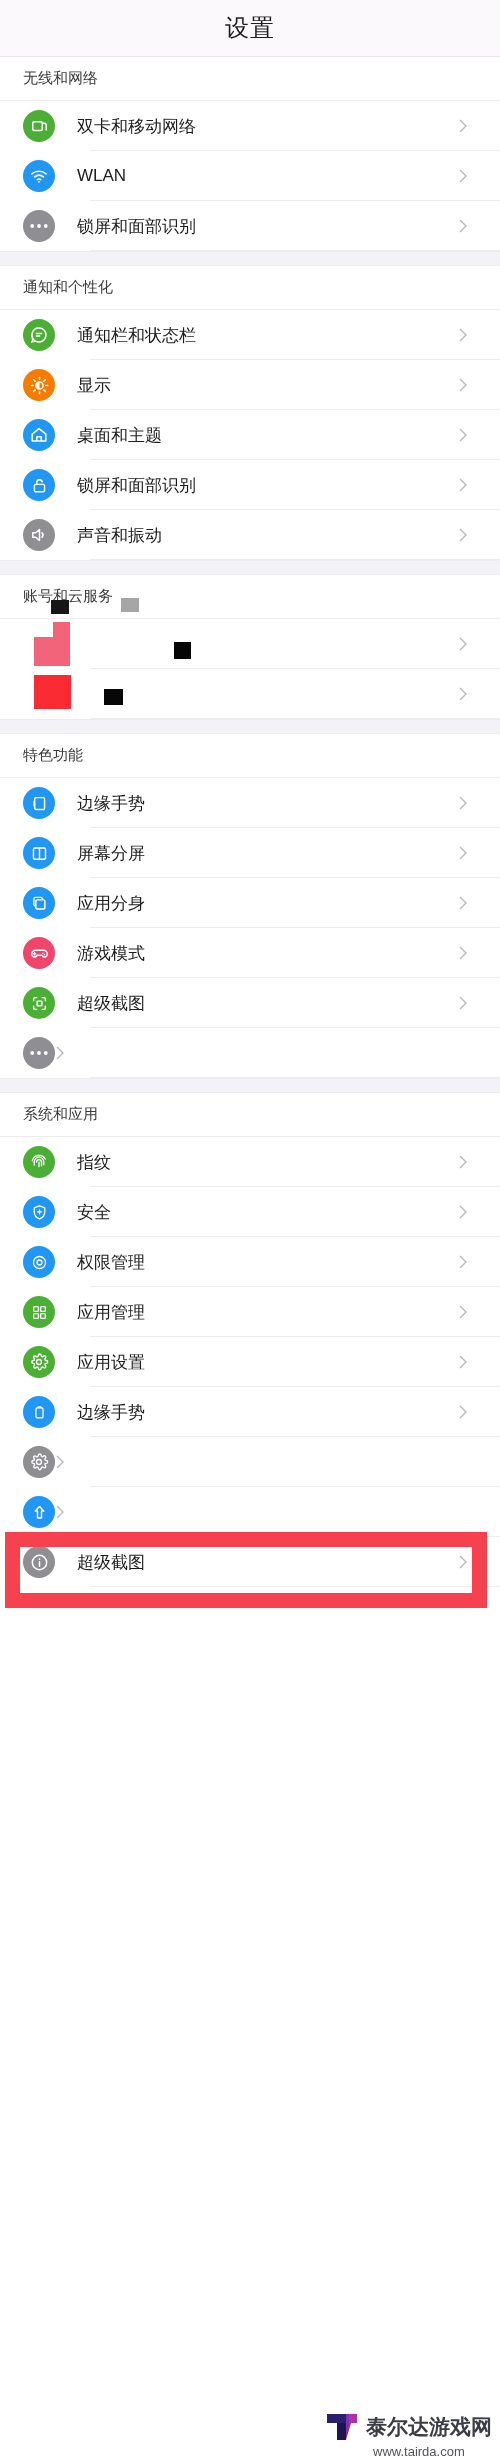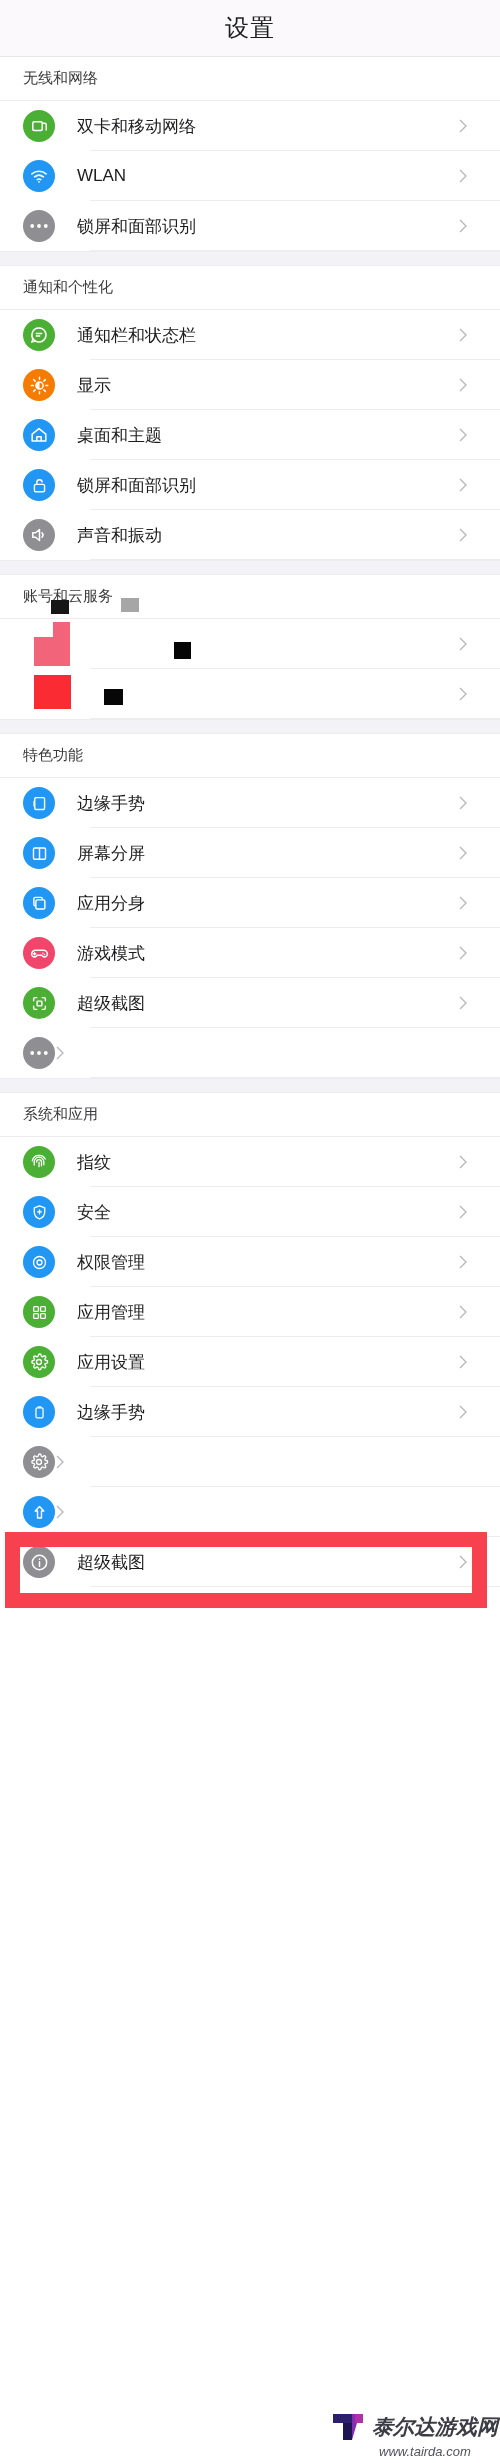--- a/index.html
+++ b/index.html
@@ -122,27 +122,26 @@
     height: 76px;
     border: 15px solid #f8414f;
     box-sizing: border-box;
     pointer-events: none;
     z-index: 5;
   }
 
   
   .watermark {
     position: absolute;
-    right: 2px;
+    right: 8px;
     bottom: 4px;
     display: flex;
     flex-direction: column;
     align-items: flex-start;
     z-index: 9;
-    font-style: italic;
   }
   .wm-top {
     display: flex;
     align-items: center;
   }
   .wm-logo {
     width: 34px;
     height: 32px;
     margin-right: 7px;
   }

